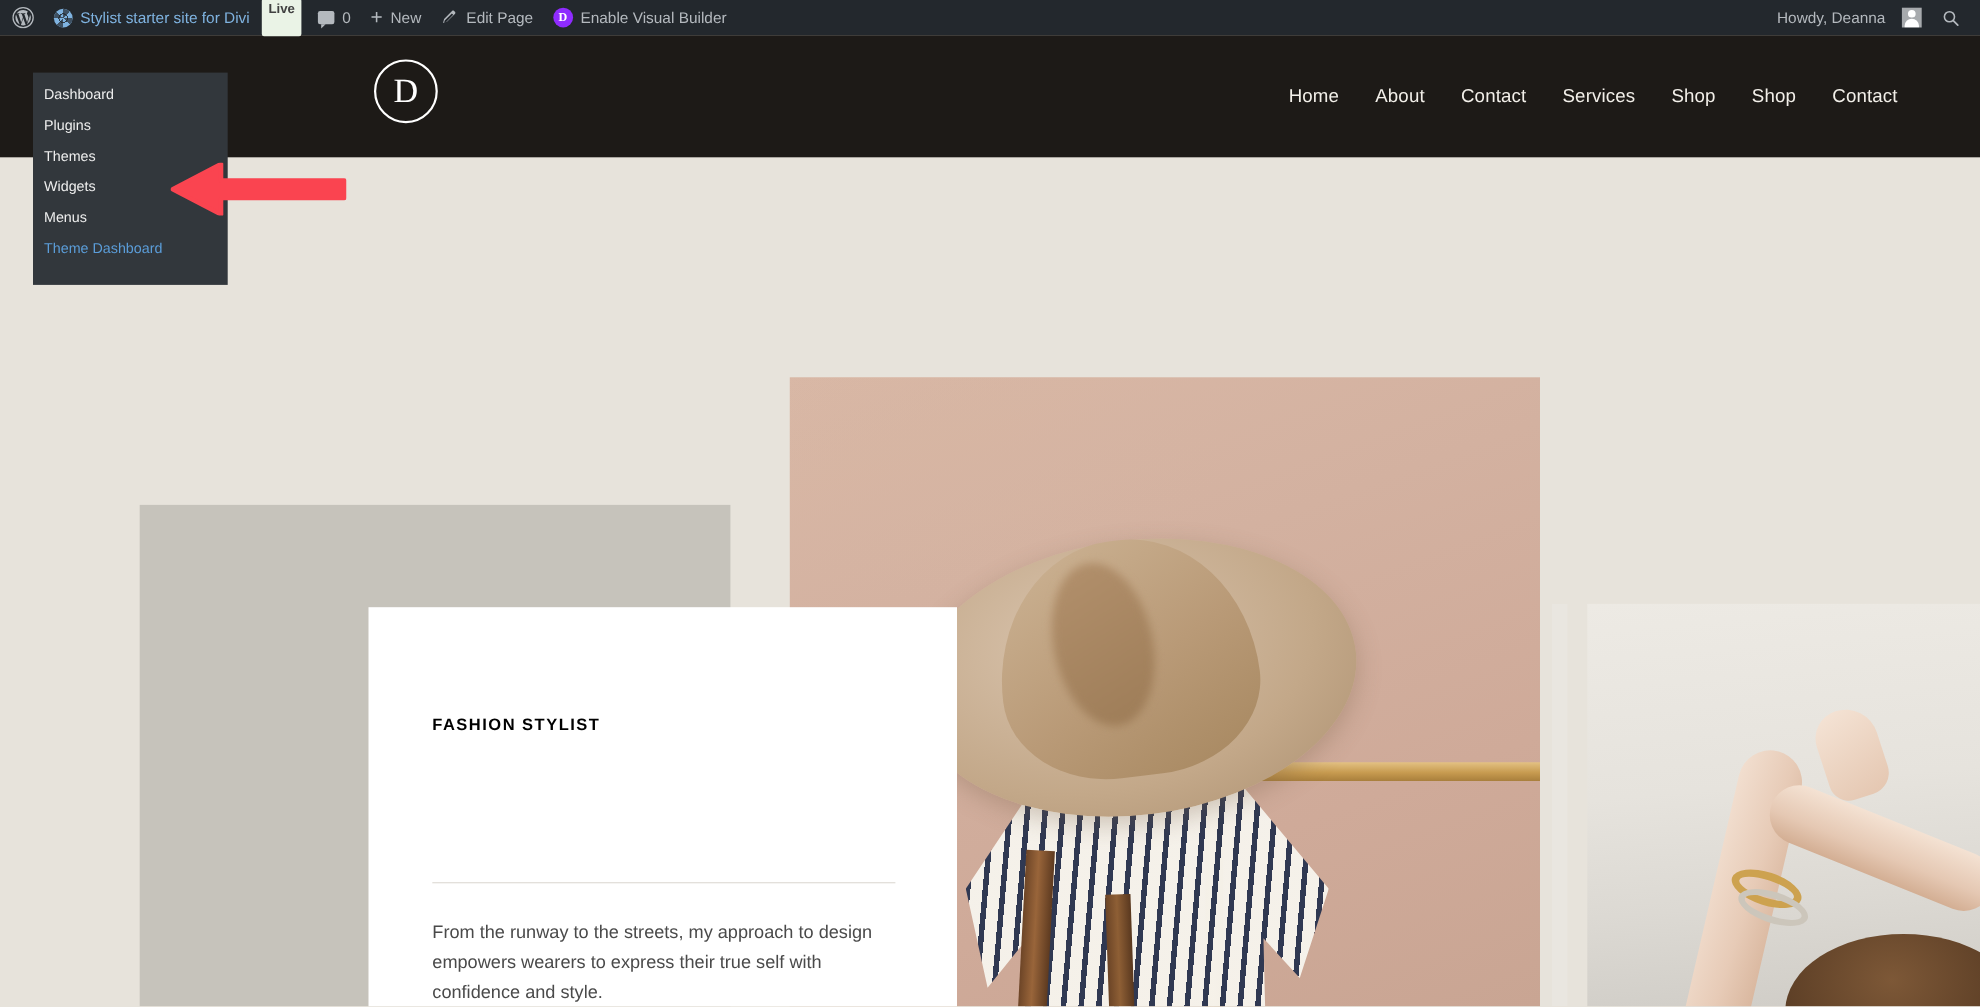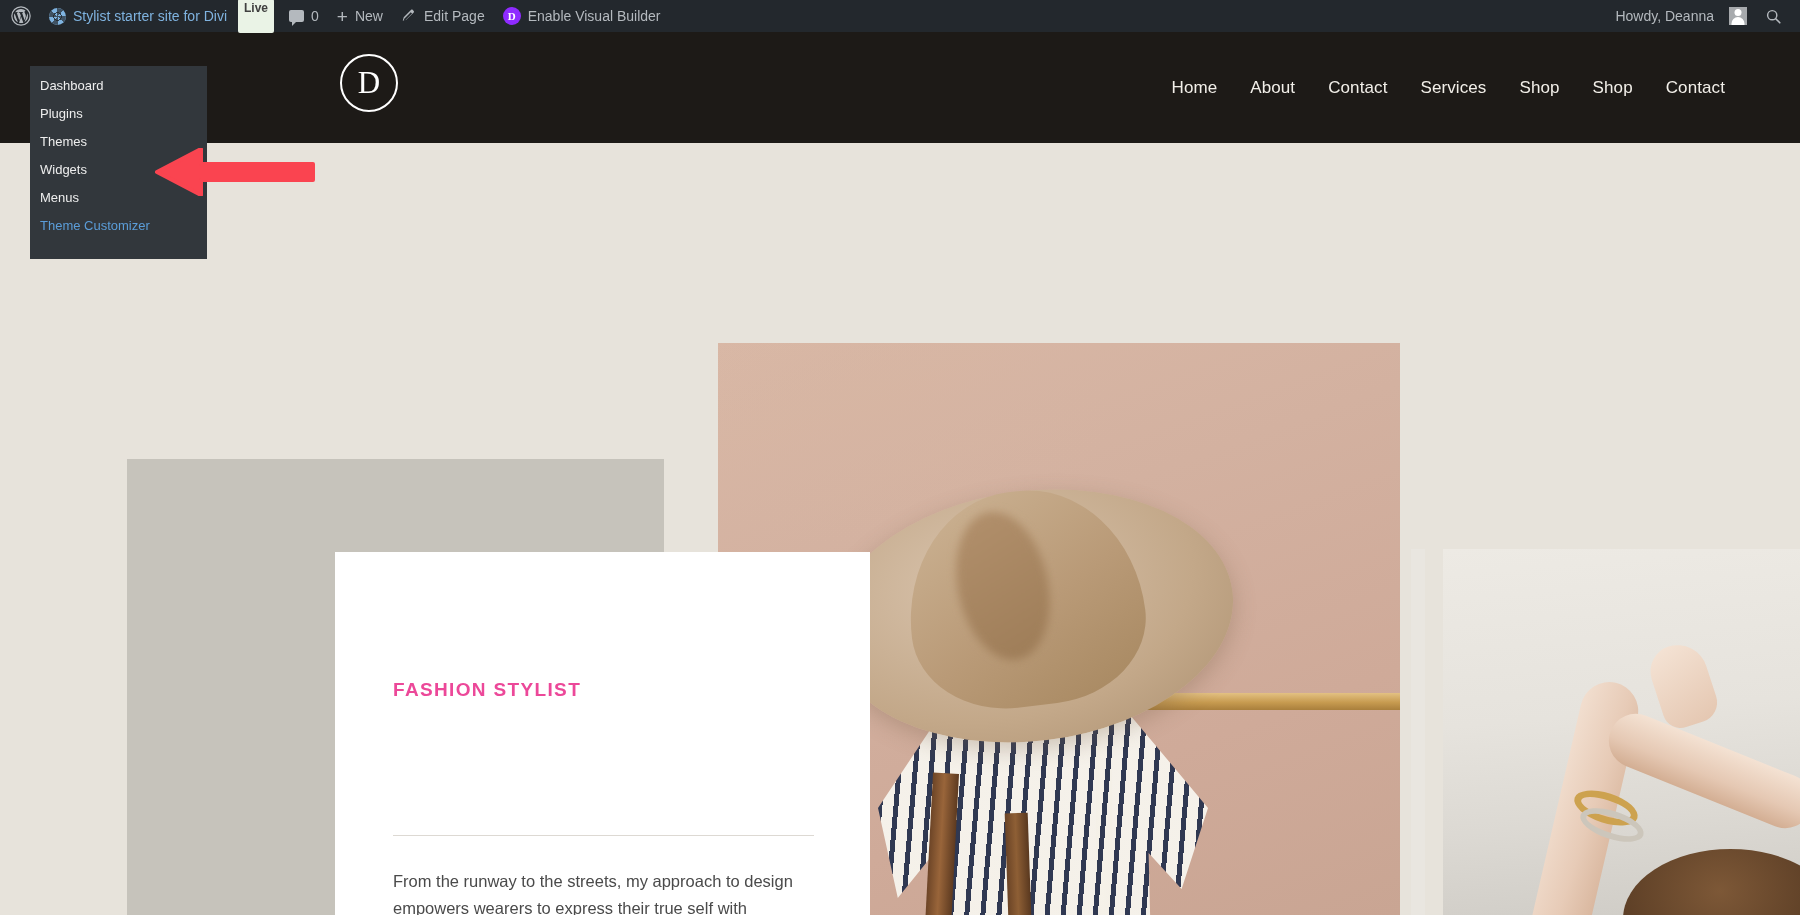--- a/index.html
+++ b/index.html
@@ -218,22 +218,22 @@
     background:#e9e6e0;
   }
 
   
   .card{
     position:absolute; left:335px; top:409px; width:535px; height:506px;
     background:#fff; z-index:10;
     padding:60px 56px 0 58px;
   }
   .eyebrow{
-    color:#ec4899; font-size:19px; font-weight:700; letter-spacing:1.35px;
-    margin-top:67px;
+    color:#000000; font-size:15px; font-weight:700; letter-spacing:1.35px;
+    margin-top:39px;
   }
   .headline{
     font-family:"Liberation Serif", serif;
     font-size:55px; line-height:1.13; color:#191919; font-weight:400;
     margin-top:22px; letter-spacing:.2px;
   }
   .divider{
     height:1px; background:#ddd9d3; margin-top:50px; width:421px;
   }
   .body-copy{
@@ -303,21 +303,21 @@
     </div>
   </div>
 </div>
 
 <div class="ab-dropdown">
   <a class="dd-item">Dashboard</a>
   <a class="dd-item">Plugins</a>
   <a class="dd-item">Themes</a>
   <a class="dd-item">Widgets</a>
   <a class="dd-item">Menus</a>
-  <a class="dd-item active">Theme Customizer</a>
+  <a class="dd-item active">Theme Dashboard</a>
 </div>
 
 <div class="arrow-annot">
   <svg width="160" height="48" viewBox="0 0 160 48" aria-hidden="true">
     <path d="M2 24 L46 1 L46 16 L158 16 L158 32 L46 32 L46 47 Z" fill="#fa4450" stroke="#fa4450" stroke-width="4" stroke-linejoin="round"></path>
   </svg>
 </div>
 
 <header class="site-header">
   <div class="logo-circle">D</div>

